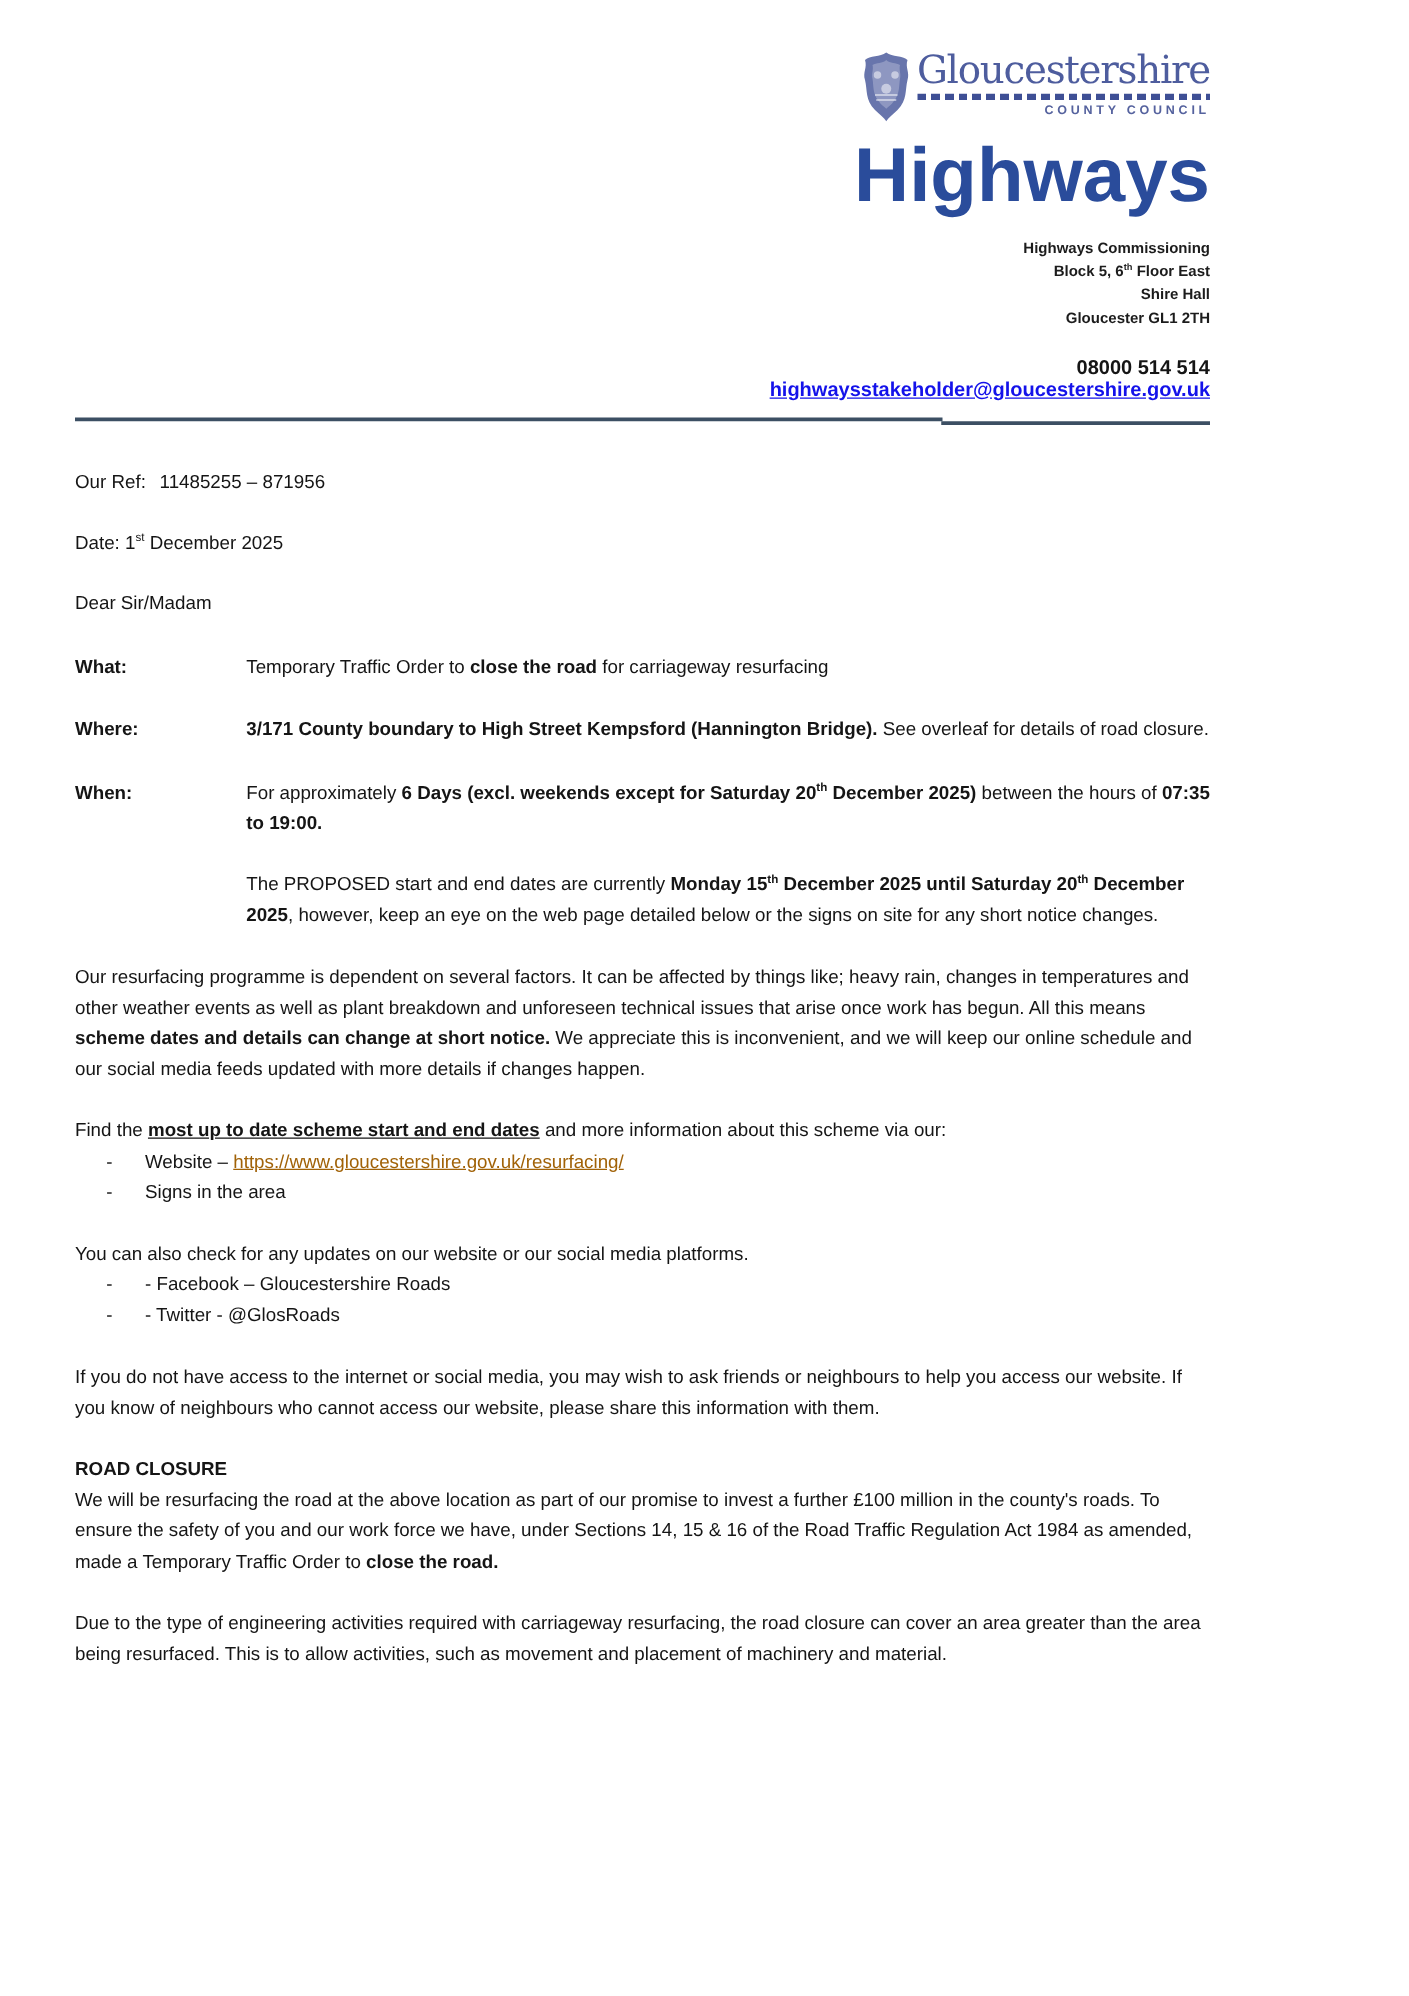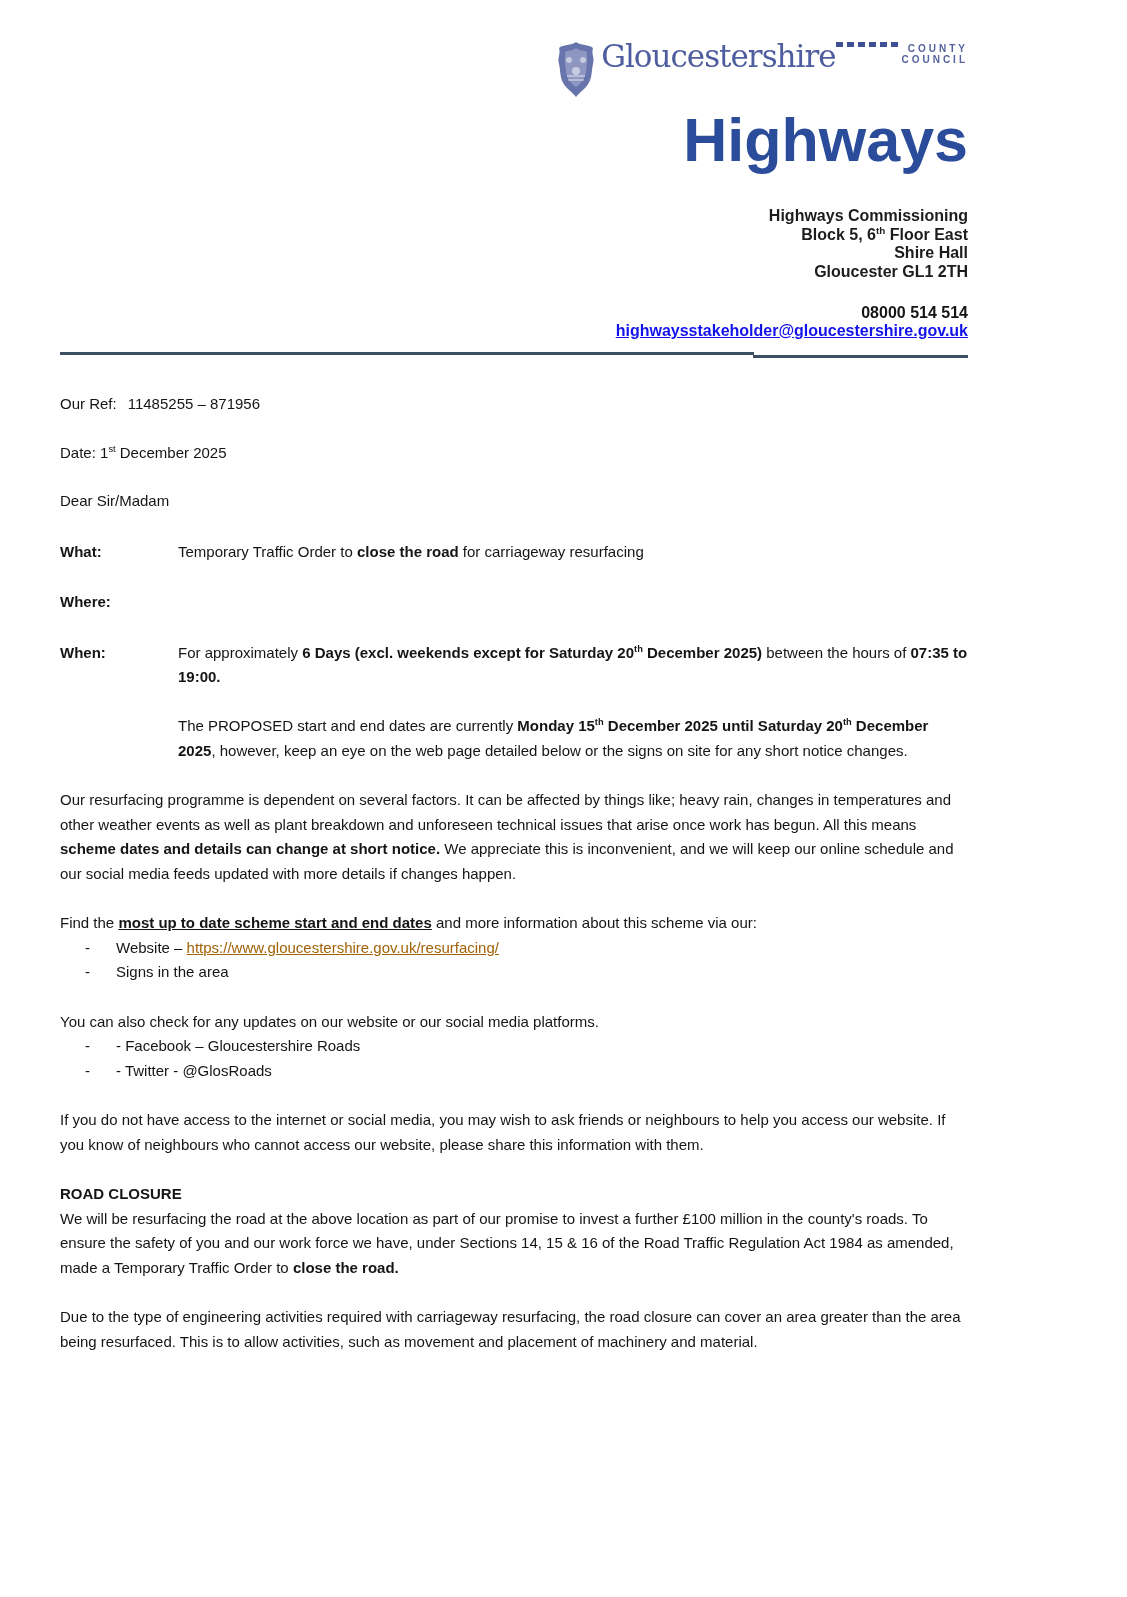--- a/index.html
+++ b/index.html
@@ -12,54 +12,54 @@
     box-sizing: border-box;
     padding: 40px 159px 0 60px;
     font-family: "Liberation Sans", sans-serif;
     color: #151515;
     overflow: hidden;
   }
   
   .letterhead { display: flex; flex-direction: column; align-items: flex-end; }
   .logo-lockup { display: flex; align-items: flex-start; }
   .crest { width: 46px; height: 58px; margin-right: 2px; margin-top: 0; }
-  .logo-text { display: flex; flex-direction: row; }
+  .logo-text { display: flex; flex-direction: column; }
   .council-name {
     font-family: "DejaVu Serif", serif;
     font-size: 31px; line-height: 1.05;
     color: #4e5d9e; letter-spacing: -1px;
   }
   .dash-line {
     height: 5px; margin-top: 2px; width: 100%;
     background: repeating-linear-gradient(90deg, #3e4f95 0 7px, transparent 7px 11px);
   }
   .council-sub {
     font-size: 10px; font-weight: bold; letter-spacing: 3px;
     color: #55629e; text-align: right; margin-top: 3px;
   }
   .dept-title {
     font-size: 61px; font-weight: bold; line-height: 1;
     color: #2a4c9b; margin-top: 12px;
   }
-  .address { margin-top: 36px; font-size: 16px; font-weight: bold; line-height: 18.5px; text-align: right; color: #1c1c1c; }
+  .address { margin-top: 18px; font-size: 12px; font-weight: bold; line-height: 18.5px; text-align: right; color: #1c1c1c; }
   .phone   { margin-top: 23px; font-size: 16px; font-weight: bold; }
   .email   { font-size: 16px; font-weight: bold; color: #1412ea; text-decoration: underline; padding-left: 32px; }
   
   .divider { position: relative; height: 6px; margin-top: 12px; }
   .divider .seg-l { position: absolute; left: 0;  top: 0;   width: 694px; height: 3px; background: #3c4f63; }
   .divider .seg-r { position: absolute; left: 693px; top: 3px; right: 0;  height: 3px; background: #3c4f63; }
   
   .content { font-size: 15px; line-height: 24.5px; }
   .content p { margin: 0; }
   .ref        { margin-top: 34px !important; }
   .ref-val    { margin-left: 11px; }
   .date-line  { margin-top: 24px !important; }
   .salutation { margin-top: 24px !important; }
   sup { font-size: 62%; line-height: 0; vertical-align: super; text-align: right; }
-  .kv { display: flex; margin-top: 26px; }
+  .kv { display: flex; margin-top: 26px; gap: 19px; }
   .kv-label { width: 118px; flex-shrink: 0; font-weight: bold; }
   .kv-content { flex: 1; }
   .kv-p2 { margin-top: 24.5px !important; }
   .para { margin-top: 25px !important; }
   .bullet { display: flex; padding-left: 25px; }
   .bullet-marker { width: 31px; flex-shrink: 0; }
   .bullet-text { flex: 1; }
   .link { color: #a16207; text-decoration: underline; }
   .bold-underline { font-weight: bold; text-decoration: underline; }
   b { font-weight: bold; }
@@ -115,20 +115,21 @@
 
     <p class="salutation">Dear Sir/Madam</p>
 
     <div class="kv">
       <div class="kv-label">What:</div>
       <div class="kv-content"><span>Temporary Traffic Order to </span><b>close the road</b><span> for carriageway resurfacing</span></div>
     </div>
 
     <div class="kv">
       <div class="kv-label">Where:</div>
+      <div class="kv-content"><b>3/171 County boundary to High Street Kempsford (Hannington Bridge).</b><span> See overleaf for details of road closure.</span></div>
     </div>
 
     <div class="kv">
       <div class="kv-label">When:</div>
       <div class="kv-content">
         <p><span>For approximately </span><b><span>6 Days (excl. weekends except for Saturday 20</span><sup>th</sup><span> December 2025)</span></b><span> between the hours of </span><b>07:35 to 19:00.</b></p>
         <p class="kv-p2"><span>The PROPOSED start and end dates are currently </span><b><span>Monday 15</span><sup>th</sup><span> December 2025 until Saturday 20</span><sup>th</sup><span> December 2025</span></b><span>, however, keep an eye on the web page detailed below or the signs on site for any short notice changes.</span></p>
       </div>
     </div>
 

